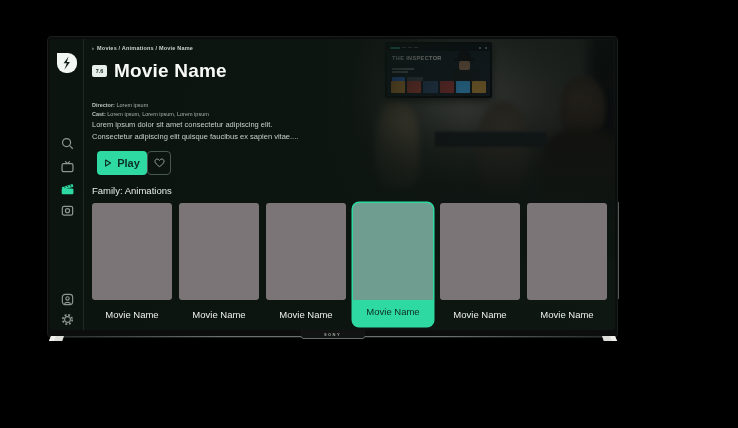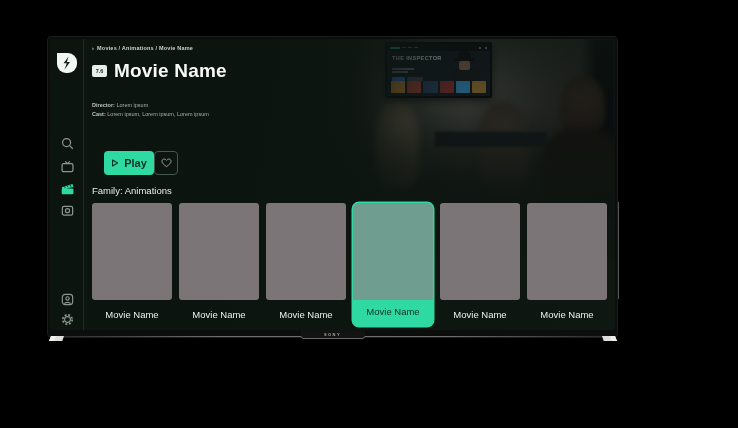--- a/index.html
+++ b/index.html
@@ -93,21 +93,21 @@
     display:flex; align-items:center; justify-content:center; font-size:5.5px; font-weight:bold; color:#17261f; }
   .title { font-size:19px; font-weight:800; color:#f7faf8; letter-spacing:.2px; }
   .meta { position:absolute; top:49px; left:0; font-size:9.5px; color:#dce1dd; }
   .meta .sep { margin:0 4px; }
   .meta .sep2 { margin:0 4px 0 5px; }
   .credit { position:absolute; left:0; font-size:5.5px; color:#a7b0aa; }
   .credit b { color:#bcc5be; font-weight:bold; }
   .credit.director { top:63px; }
   .credit.cast { top:72px; }
   .desc { position:absolute; top:80px; left:0; font-size:7.5px; line-height:11.5px; color:#c9cfca; }
-  .actions { position:absolute; top:112px; left:12px; display:flex; }
+  .actions { position:absolute; top:112px; left:5px; display:flex; }
   .play-btn { width:50px; height:24px; background:#2ed9a2; border:none; border-radius:4px;
     display:flex; align-items:center; justify-content:center; gap:5px;
     color:#0b2e22; font-size:11px; font-weight:700; font-family:inherit; cursor:pointer; }
   .fav-btn { width:24px; height:24px; background:transparent; border:1px solid #47564f;
     border-radius:4px; display:flex; align-items:center; justify-content:center; cursor:pointer; }
   .row-title { position:absolute; top:146px; left:0; font-size:9.5px; color:#e6ebe7; }
   .cards { position:absolute; top:164px; left:0; display:flex; gap:7px; }
   .card { width:80px; cursor:pointer; }
   .thumb { height:97px; background:#7b7577; border-radius:3px; }
   .clabel { height:26px; display:flex; align-items:center; justify-content:center;
@@ -225,20 +225,22 @@
 
 
         <div class="credit director">
           <b>Director:</b><span> Lorem ipsum</span>
         </div>
         <div class="credit cast">
           <b>Cast:</b><span> Lorem ipsum, Lorem ipsum, Lorem ipsum</span>
         </div>
 
         <div class="desc">
+          <div>Lorem ipsum dolor sit amet consectetur adipiscing elit.</div>
+          <div>Consectetur adipiscing elit quisque faucibus ex sapien vitae....</div>
         </div>
 
         <div class="actions">
           <button class="play-btn">
             <svg width="8" height="8" viewBox="0 0 8 8" fill="none" stroke="#0b2e22" stroke-width="1.1" stroke-linejoin="round">
                 <path d="M1.6 1 L6.6 4 L1.6 7 Z"></path>
               </svg>
             <span>Play</span>
           </button>
           <button class="fav-btn">

